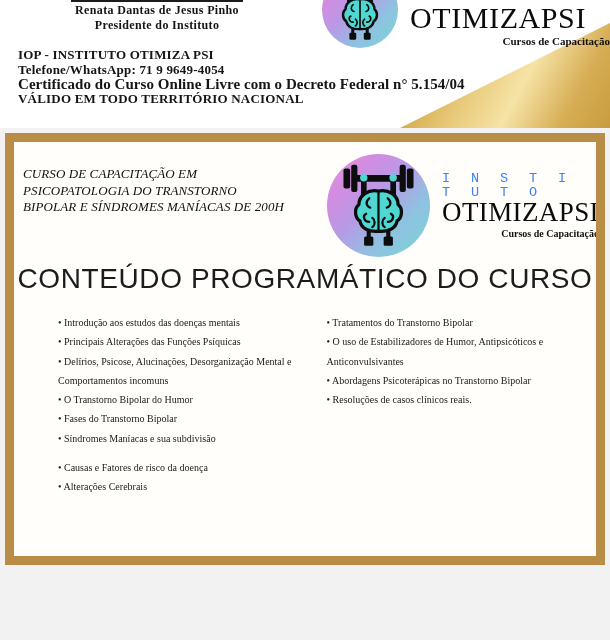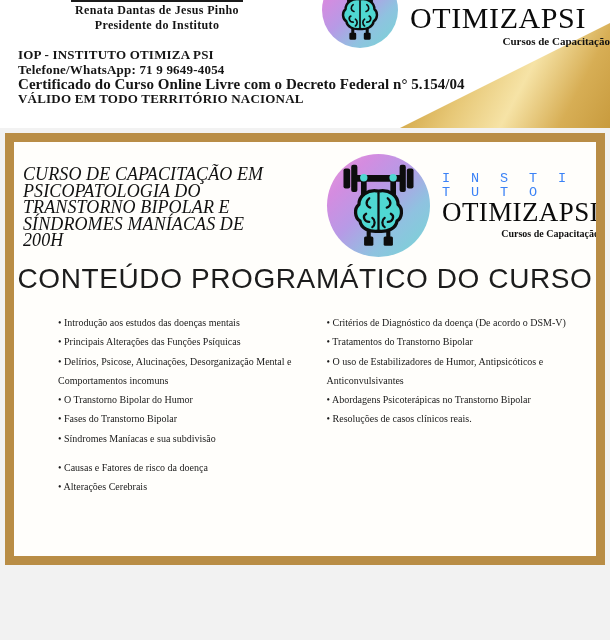--- a/index.html
+++ b/index.html
@@ -136,21 +136,21 @@
     overflow: hidden;
   }
 
   #course-title {
     position: absolute;
     left: 9px;
     top: 24px;
     width: 265px;
     font-family: "Liberation Serif", serif;
     font-style: italic;
-    font-size: 18px;
+    font-size: 13px;
     line-height: 16.5px;
     color: #111;
     letter-spacing: 0.1px;
   }
 
   #logo-main {
     left: 313px;
     top: 12px;
   }
   #logo-main .logo-circle { width: 103px; height: 103px; }
@@ -302,21 +302,20 @@
           <p>• Introdução aos estudos das doenças mentais</p>
           <p>• Principais Alterações das Funções Psíquicas</p>
           <p>• Delírios, Psicose, Alucinações, Desorganização Mental e Comportamentos incomuns</p>
           <p>• O Transtorno Bipolar do Humor</p>
           <p>• Fases do Transtorno Bipolar</p>
           <p>• Síndromes Maníacas e sua subdivisão</p>
           <p class="gap">• Causas e Fatores de risco da doença</p>
           <p>• Alterações Cerebrais</p>
         </div>
       <div class="col" id="col-right">
-          <p>• Critérios de Diagnóstico da doença (De acordo o DSM-V)</p>
           <p>• Tratamentos do Transtorno Bipolar</p>
           <p>• O uso de Estabilizadores de Humor, Antipsicóticos e Anticonvulsivantes</p>
           <p>• Abordagens Psicoterápicas no Transtorno Bipolar</p>
           <p>• Resoluções de casos clínicos reais.</p>
         </div>
     </div>
 
   </div>
 </div>
 

